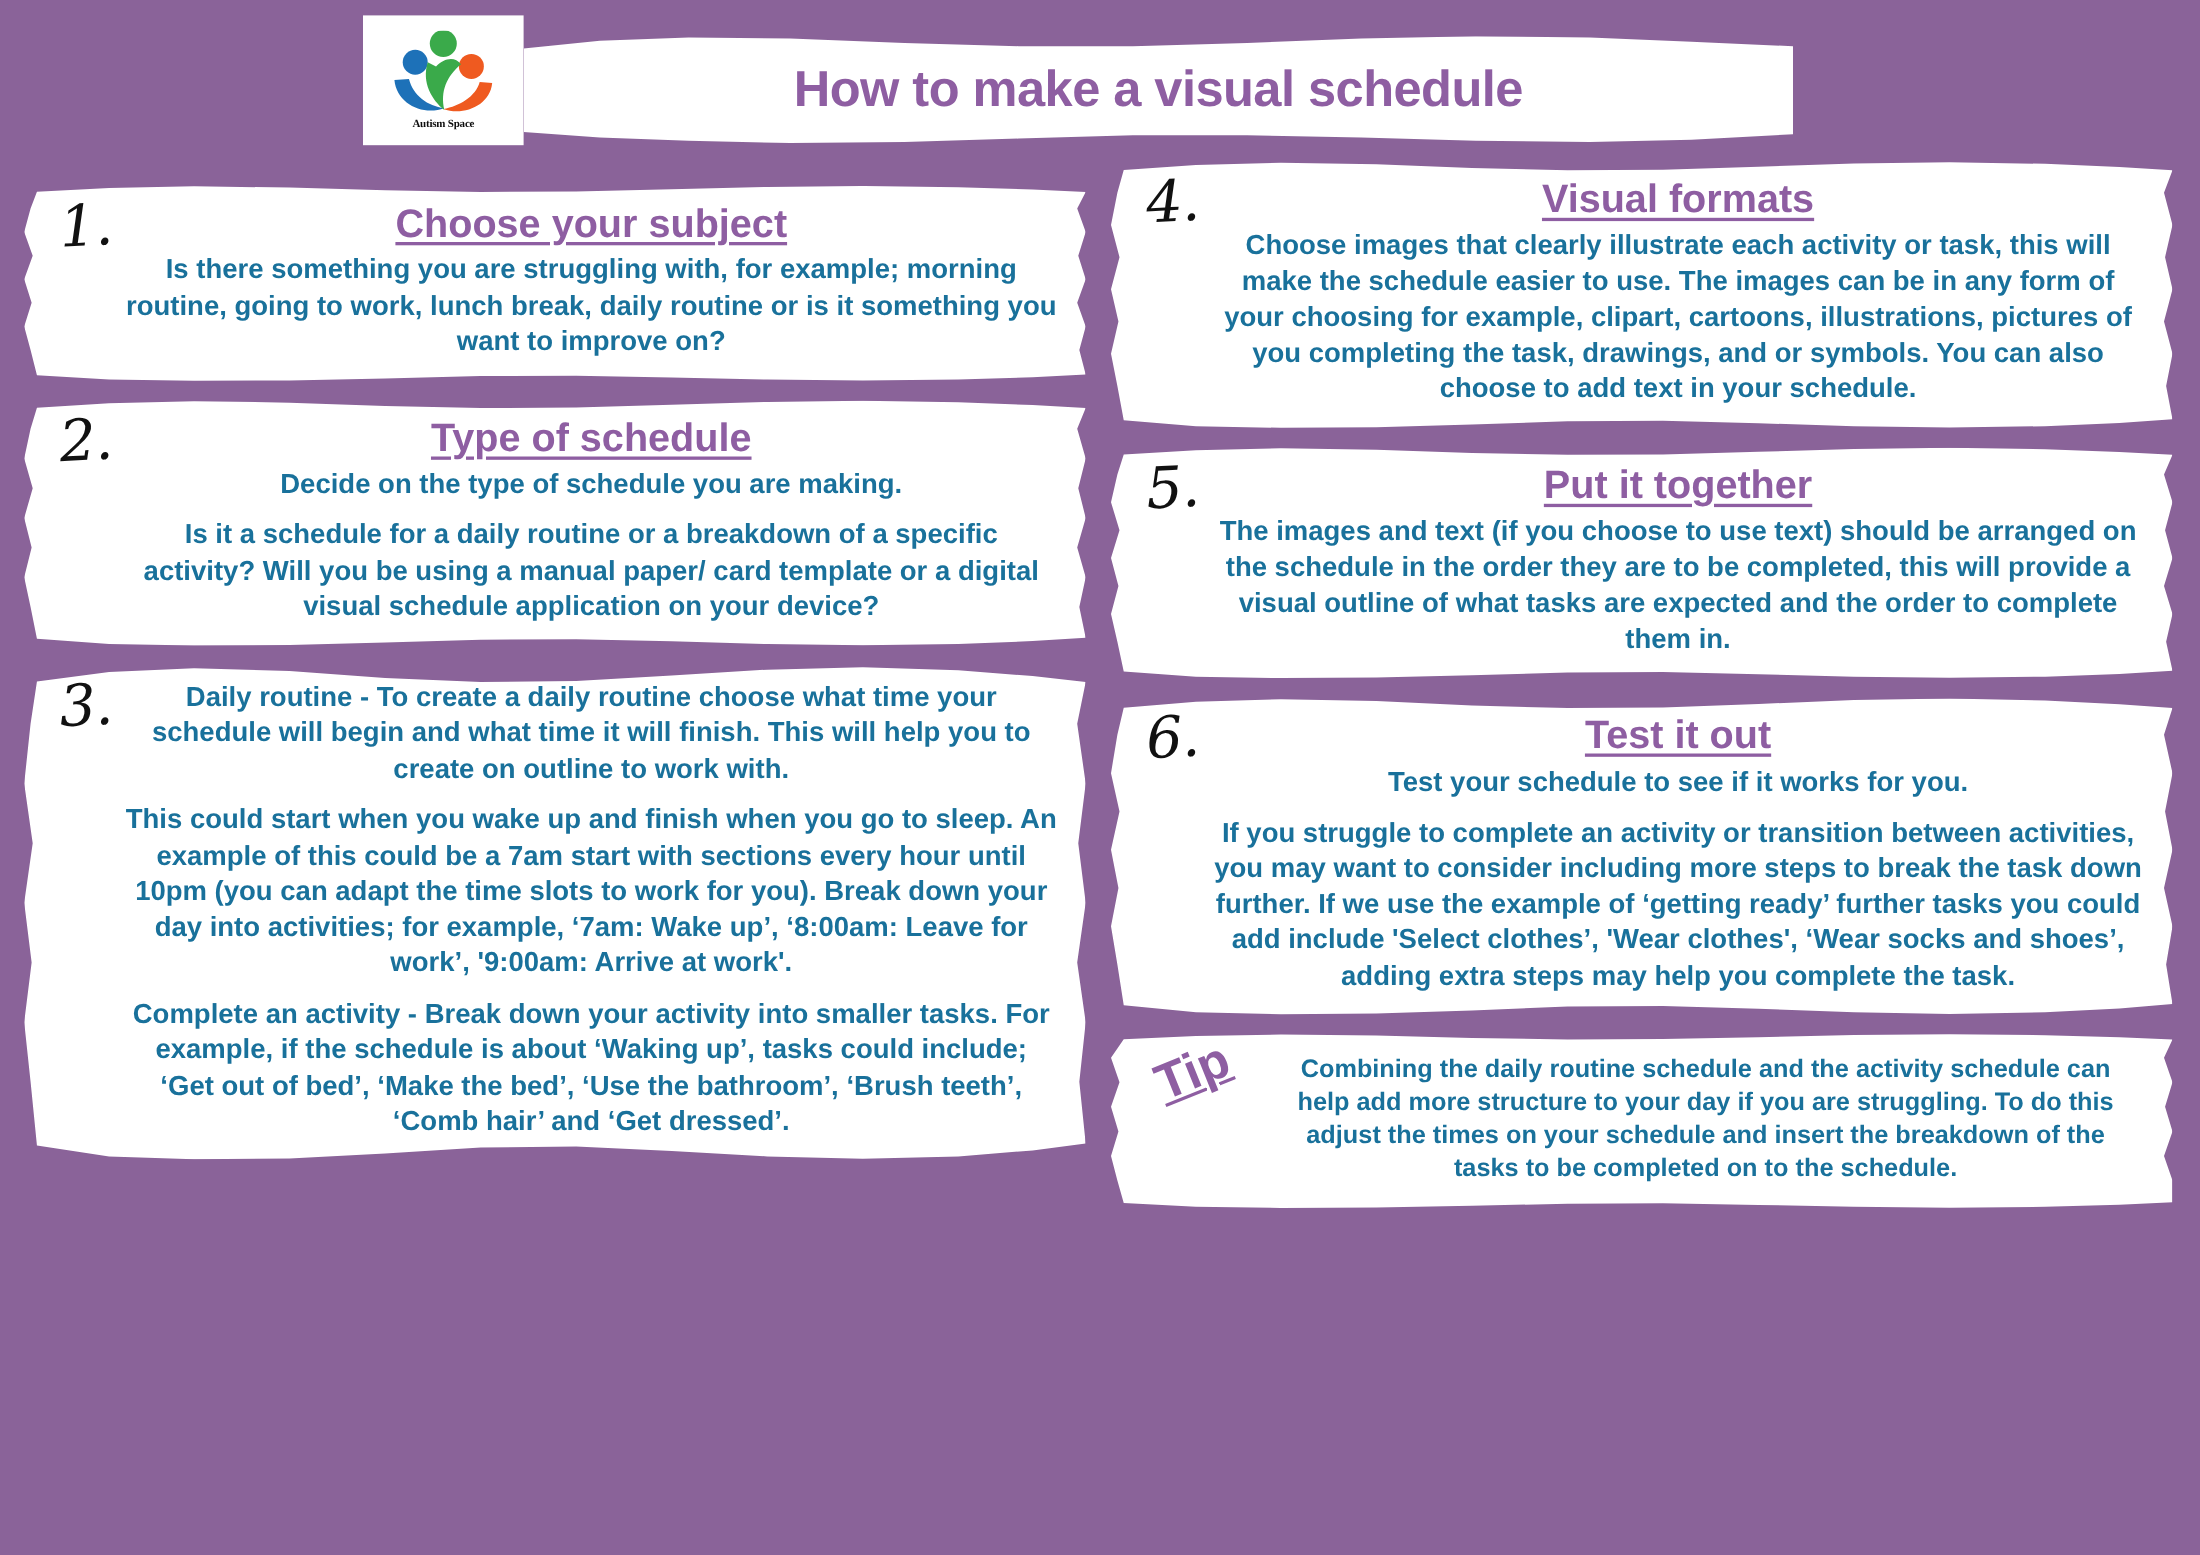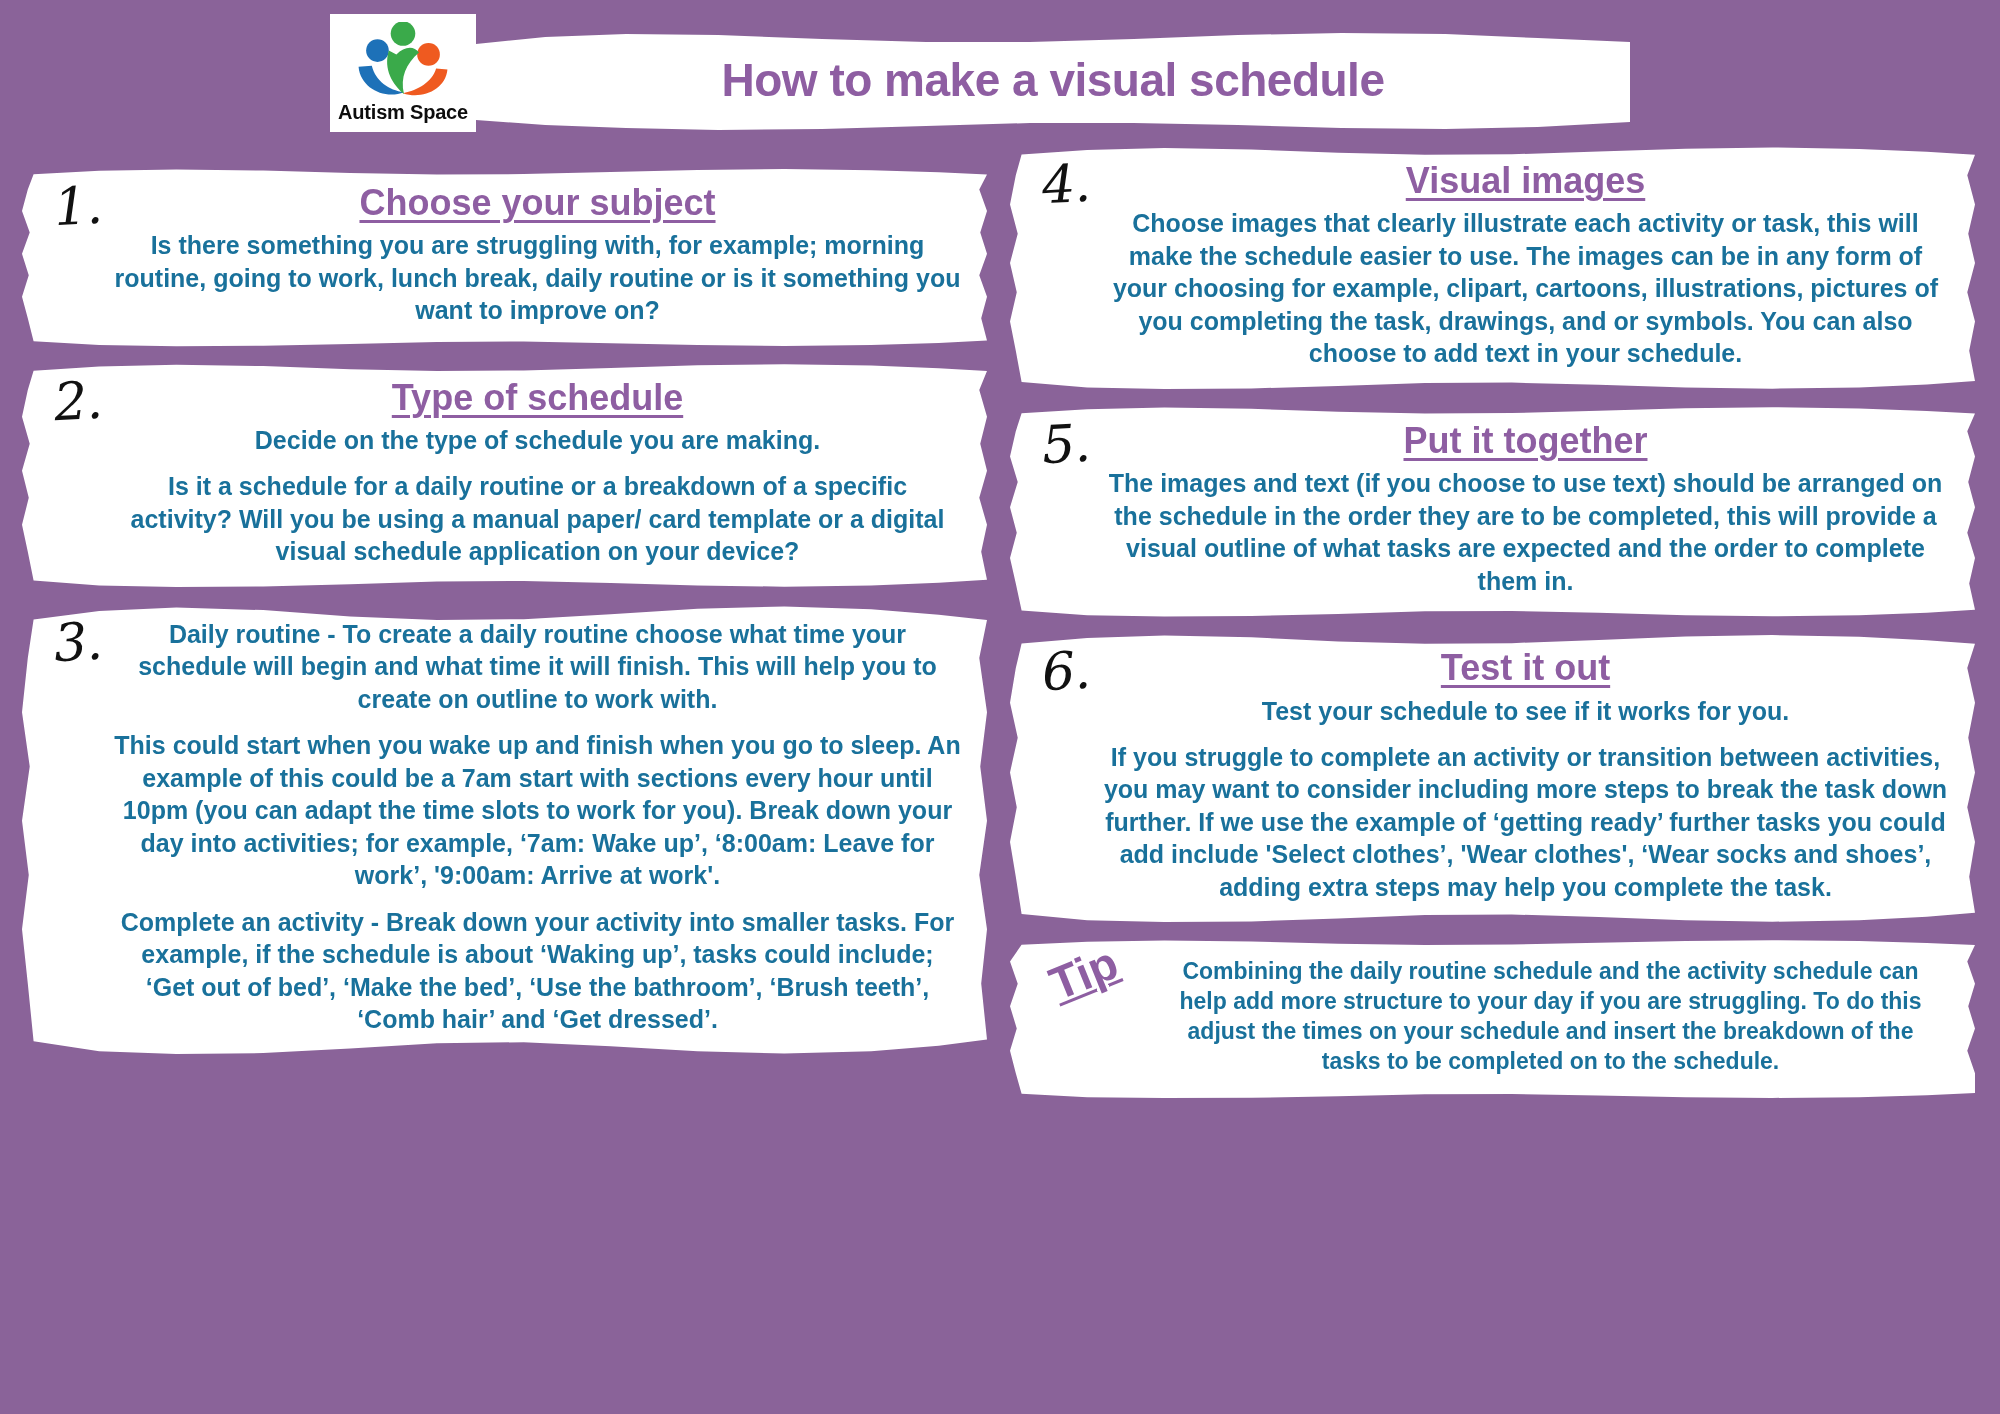--- a/index.html
+++ b/index.html
@@ -40,26 +40,26 @@
     z-index: 4;
   }
 
   .logo-mark {
     width: 104px;
     height: 78px;
     position: relative;
   }
 
   .logo-caption {
-    font-size: 20px;
+    font-size: 10px;
     font-weight: bold;
     color: #0d0d0d;
     letter-spacing: -0.2px;
     margin-top: 1px;
-    font-family: Liberation Sans, sans-serif;
+    font-family: Liberation Serif, serif;
   }
 
   .title-plate {
     flex: 1 1 auto;
     height: 100px;
     margin-left: 0px;
     margin-top: 16px;
     background: #ffffff;
     position: relative;
     display: flex;
@@ -283,21 +283,21 @@
     </div>
   </div>
 
 </div>
 
 <div class="col-right">
 
   <div class="card">
     <div class="card-inner">
       <div class="step-num">4.</div>
-      <div class="card-heading">Visual images</div>
+      <div class="card-heading">Visual formats</div>
       <div class="card-body">Choose images that clearly illustrate each activity or task, this will make the schedule easier to use. The images can be in any form of your choosing for example, clipart, cartoons, illustrations, pictures of you completing the task, drawings, and or symbols. You can also choose to add text in your schedule.</div>
     </div>
   </div>
 
   <div class="card">
     <div class="card-inner">
       <div class="step-num">5.</div>
       <div class="card-heading">Put it together</div>
       <div class="card-body">The images and text (if you choose to use text) should be arranged on the schedule in the order they are to be completed, this will provide a visual outline of what tasks are expected and the order to complete them in.</div>
     </div>

